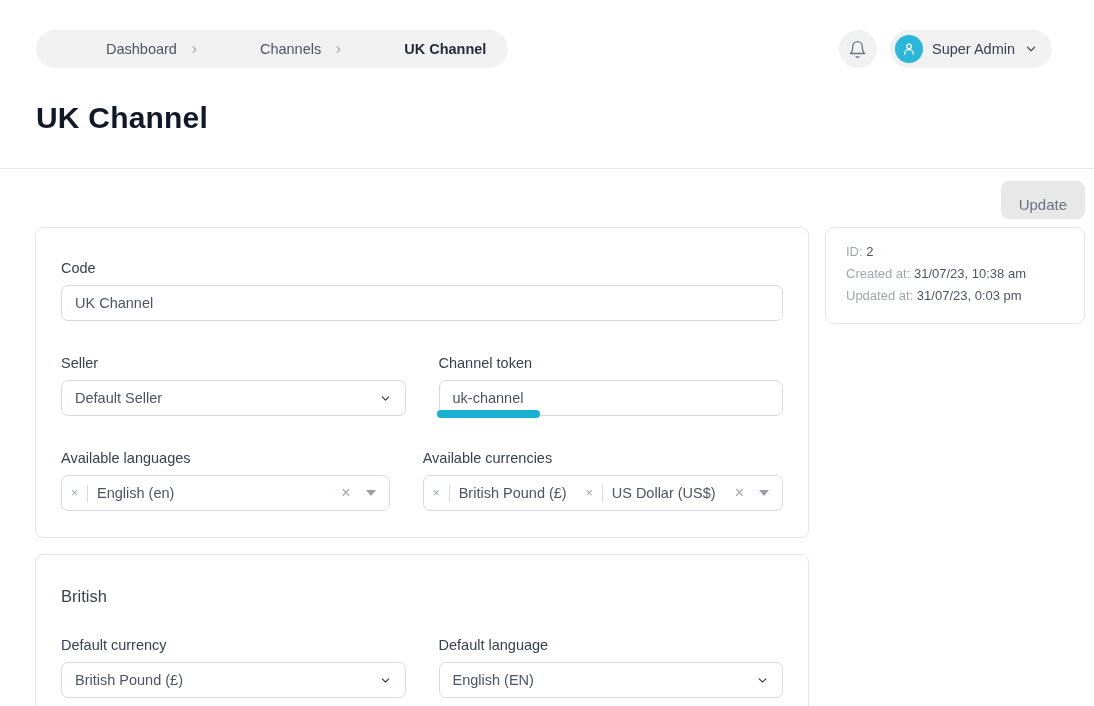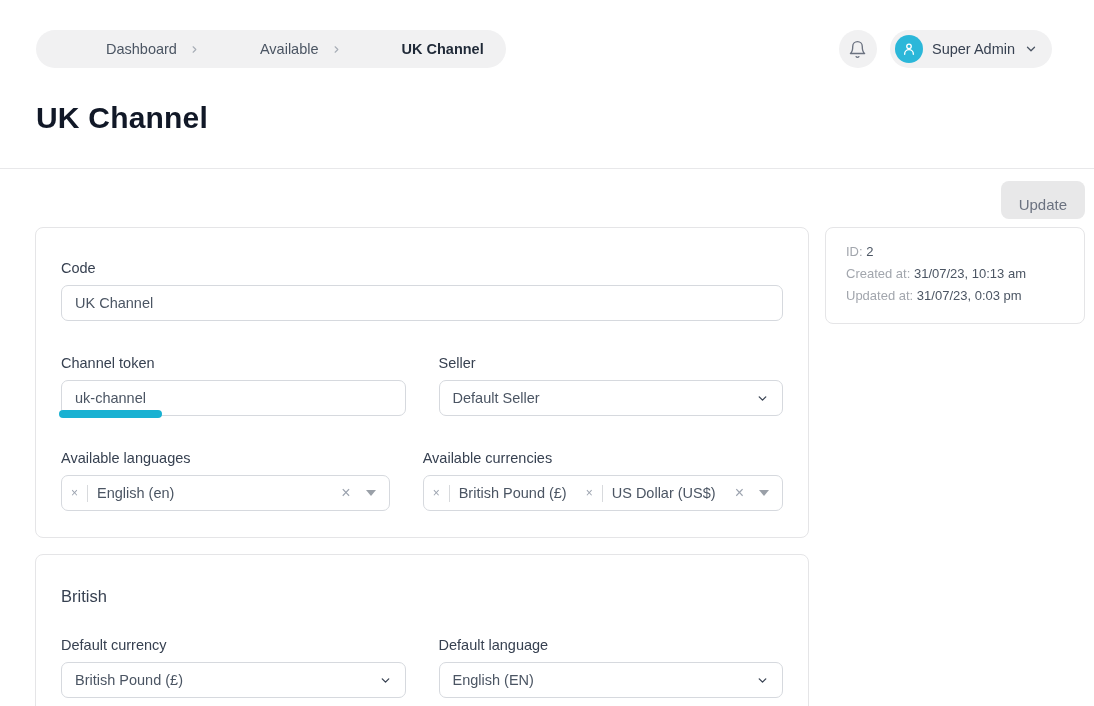--- a/index.html
+++ b/index.html
@@ -142,21 +142,21 @@
 <body>
 
 <div class="topbar">
   <div class="breadcrumb">
     <span class="crumb">Dashboard</span>
     <span class="crumb-sep">
       <svg width="11" height="11" viewBox="0 0 24 24" fill="none" stroke="currentColor" stroke-width="2.4" stroke-linecap="round" stroke-linejoin="round">
           <polyline points="9 6 15 12 9 18"></polyline>
         </svg>
     </span>
-    <span class="crumb">Available</span>
+    <span class="crumb">Channels</span>
     <span class="crumb-sep">
       <svg width="11" height="11" viewBox="0 0 24 24" fill="none" stroke="currentColor" stroke-width="2.4" stroke-linecap="round" stroke-linejoin="round">
           <polyline points="9 6 15 12 9 18"></polyline>
         </svg>
     </span>
     <span class="crumb current">UK Channel</span>
   </div>
 
   <div class="topbar-right">
     <button class="icon-circle-btn">
@@ -197,37 +197,37 @@
 
   <div class="columns">
     <div class="main-col">
 
       <div class="card form-card">
         <label class="field-label">Code</label>
         <input class="text-input" type="text" value="UK Channel" style="">
 
         <div class="field-grid">
           <div>
-            <label class="field-label">Channel token</label>
-            <div class="input-wrap">
-              <input class="text-input" type="text" value="uk-channel" style="">
-              <div class="accent-underline"></div>
-            </div>
-          </div>
-          <div>
             <label class="field-label">Seller</label>
             <div class="select-box">
               <span>Default Seller</span>
               <span class="select-caret">
                 <svg width="13" height="13" viewBox="0 0 24 24" fill="none" stroke="currentColor" stroke-width="2.4" stroke-linecap="round" stroke-linejoin="round">
                     <polyline points="6 9 12 15 18 9"></polyline>
                   </svg>
               </span>
             </div>
           </div>
+          <div>
+            <label class="field-label">Channel token</label>
+            <div class="input-wrap">
+              <input class="text-input" type="text" value="uk-channel" style="">
+              <div class="accent-underline"></div>
+            </div>
+          </div>
         </div>
 
         <div class="field-grid">
           <div>
             <label class="field-label">Available languages</label>
             <div class="multiselect">
               <span class="ms-token">
                 <span class="ms-token-x">×</span>
                 <span class="ms-token-divider"></span>
                 <span class="ms-token-label">English (en)</span>
@@ -287,21 +287,21 @@
     </div>
 
     <div class="side-col">
       <div class="card info-card">
         <div class="info-line">
           <span class="info-label">ID:</span>
           <span class="info-value">2</span>
         </div>
         <div class="info-line">
           <span class="info-label">Created at:</span>
-          <span class="info-value">31/07/23, 10:13 am</span>
+          <span class="info-value">31/07/23, 10:38 am</span>
         </div>
         <div class="info-line">
           <span class="info-label">Updated at:</span>
           <span class="info-value">31/07/23, 0:03 pm</span>
         </div>
       </div>
     </div>
   </div>
 
 </div>

